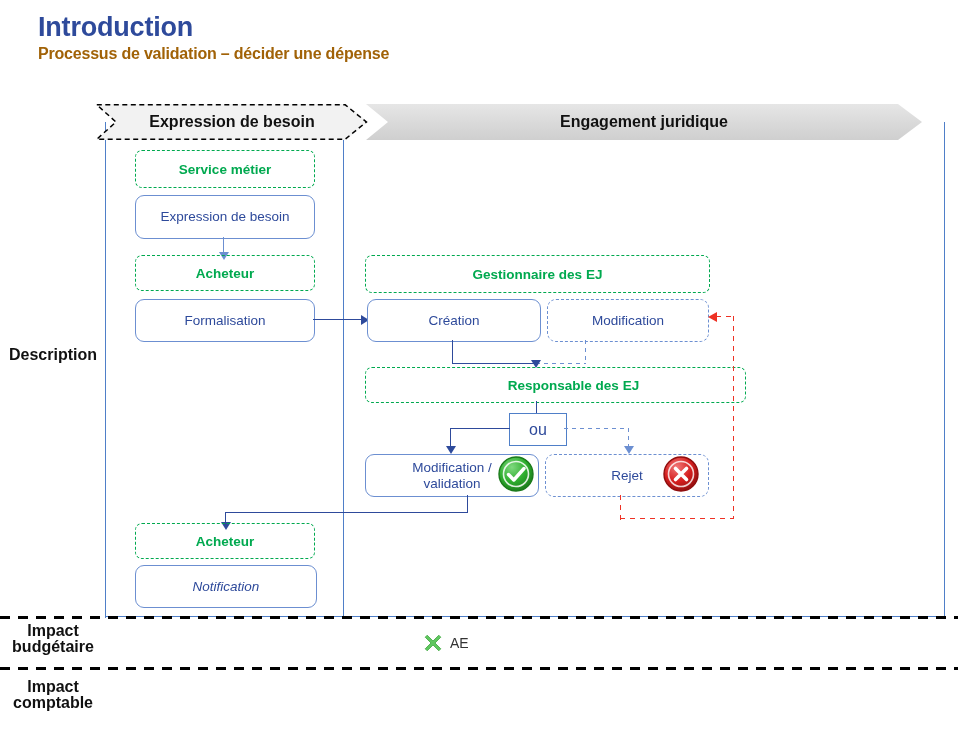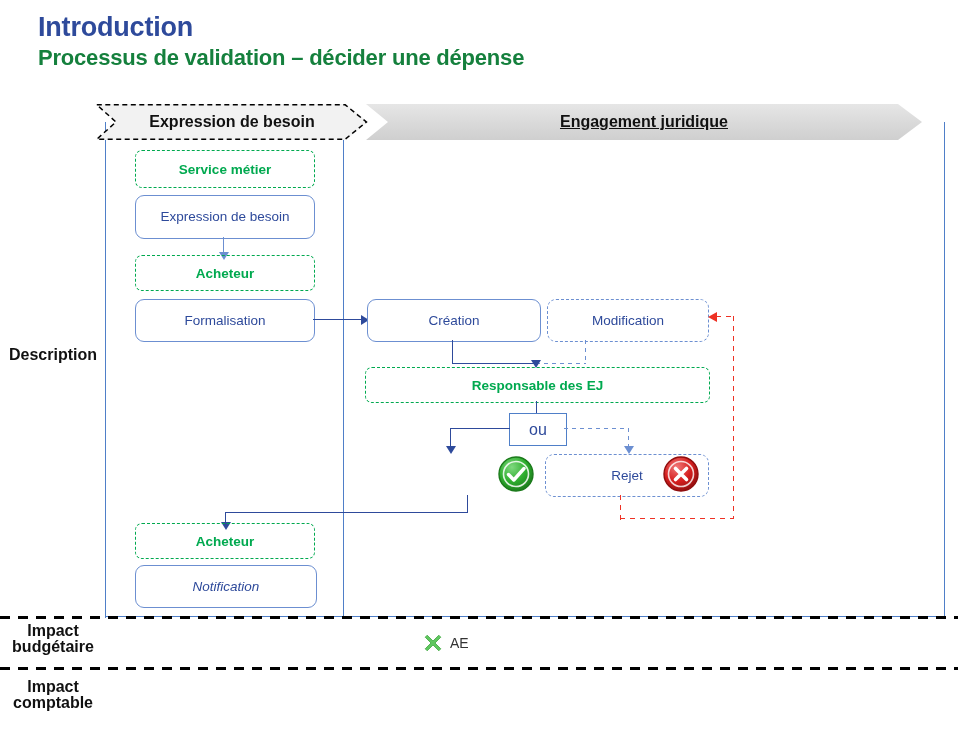--- a/index.html
+++ b/index.html
@@ -13,21 +13,21 @@
   #stage{position:absolute;left:0;top:0;width:958px;height:729px;}
 
   
   .title-main{
     position:absolute;left:38px;top:12px;
     font-size:27px;font-weight:bold;color:#2E4A9B;
     letter-spacing:-0.2px;white-space:nowrap;
   }
   .title-sub{
     position:absolute;left:38px;top:45px;
-    font-size:22px;font-weight:bold;color:#15803d;
+    font-size:16px;font-weight:bold;color:#a16207;
     letter-spacing:-0.2px;white-space:nowrap;
   }
 
   
   .rowlabel{
     position:absolute;
     font-size:16px;font-weight:bold;color:#111111;
     text-align:center;line-height:16px;
   }
 
@@ -52,21 +52,20 @@
     background:
       repeating-linear-gradient(to right,#000 0 4px,transparent 4px 8px) top left/100% 1.6px no-repeat,
       repeating-linear-gradient(to right,#000 0 4px,transparent 4px 8px) bottom left/100% 1.6px no-repeat;
     pointer-events:none;
   }
   .chev-2{
     left:366px;top:104px;width:556px;
     background:linear-gradient(to bottom,#E6E6E6 0%,#D9D9D9 55%,#CFCFCF 100%);
     clip-path:polygon(0 0, calc(100% - 24px) 0, 100% 50%, calc(100% - 24px) 100%, 0 100%, 22px 50%);
     box-shadow:0 2px 3px rgba(0,0,0,.22);
-    text-decoration:underline;
   }
 
   
   .role{
     position:absolute;
     border:1.4px dashed #00A94F;
     border-radius:7px;
     display:flex;align-items:center;justify-content:center;
     font-size:13.5px;font-weight:bold;color:#00A94F;
     background:transparent;white-space:nowrap;
@@ -176,55 +175,64 @@
     <span>Acheteur</span>
   </div>
 
   <div class="step" style="left:135px;top:299px;width:178px;height:41px;">
     <span>Formalisation</span>
   </div>
 
   <div class="ln h" style="left:313px;top:319px;width:50px;"></div>
   <div class="arr arr-r" style="left:361px;top:315px;"></div>
 
+  <div class="role" style="left:365px;top:255px;width:343px;height:36px;">
+    <span>Gestionnaire  des EJ</span>
+  </div>
 
   <div class="step dashed" style="left:547px;top:299px;width:160px;height:41px;">
     <span>Modification</span>
   </div>
 
   <div class="step" style="left:367px;top:299px;width:172px;height:41px;">
     <span>Création</span>
   </div>
 
   <div class="ln v" style="left:452px;top:340px;width:1.4px;height:24px;"></div>
   <div class="ln h" style="left:452px;top:363px;width:83px;"></div>
 
   <div class="dash-v" style="left:585px;top:340px;height:24px;"></div>
   <div class="dash-h" style="left:536px;top:363px;width:50px;"></div>
   <div class="ln v" style="left:535px;top:340px;height:24px;background:transparent;"></div>
   <div class="arr arr-d" style="left:531px;top:360px;"></div>
 
-  <div class="role" style="left:365px;top:367px;width:343px;height:34px;">
+  <div class="role" style="left:365px;top:367px;width:343px;height:34px;padding-left:36px;">
     <span>Responsable des EJ</span>
   </div>
 
   <div class="ln v" style="left:536px;top:401px;height:13px;"></div>
 
   <div class="step square" style="left:509px;top:413px;width:56px;height:31px;">
     <span>ou</span>
   </div>
 
   <div class="ln h" style="left:450px;top:428px;width:60px;"></div>
   <div class="ln v" style="left:450px;top:428px;height:22px;"></div>
   <div class="arr arr-d" style="left:446px;top:446px;"></div>
 
   <div class="dash-h" style="left:564px;top:428px;width:65px;"></div>
   <div class="dash-v" style="left:628px;top:428px;height:22px;"></div>
   <div class="arr arr-d lite" style="left:624px;top:446px;"></div>
 
+  <div class="step" style="left:365px;top:454px;width:172px;height:41px;">
+    <div>
+      <div>Modification /</div>
+      <div>validation</div>
+    </div>
+  </div>
 
   <div class="ic" style="left:497px;top:455px;">
     <svg width="38" height="38" viewBox="0 0 38 38">
       <defs>
         <radialGradient id="gg" cx="38%" cy="30%" r="75%">
           <stop offset="0%" stop-color="#7FD97F"></stop>
           <stop offset="55%" stop-color="#2FAE2F"></stop>
           <stop offset="100%" stop-color="#1B7A1B"></stop>
         </radialGradient>
       </defs>

